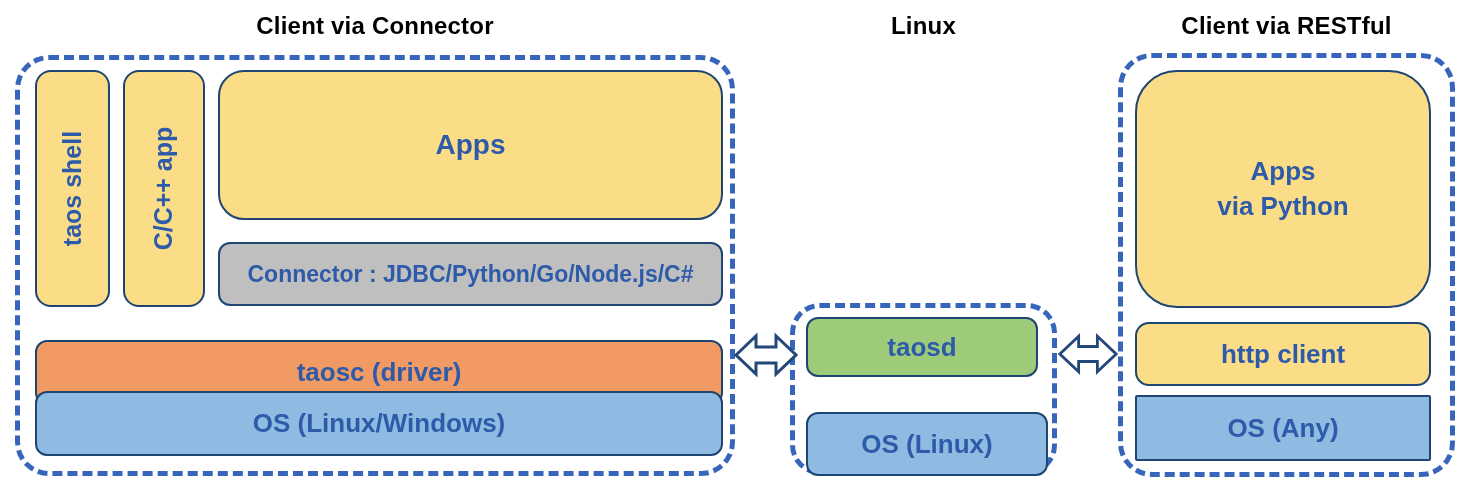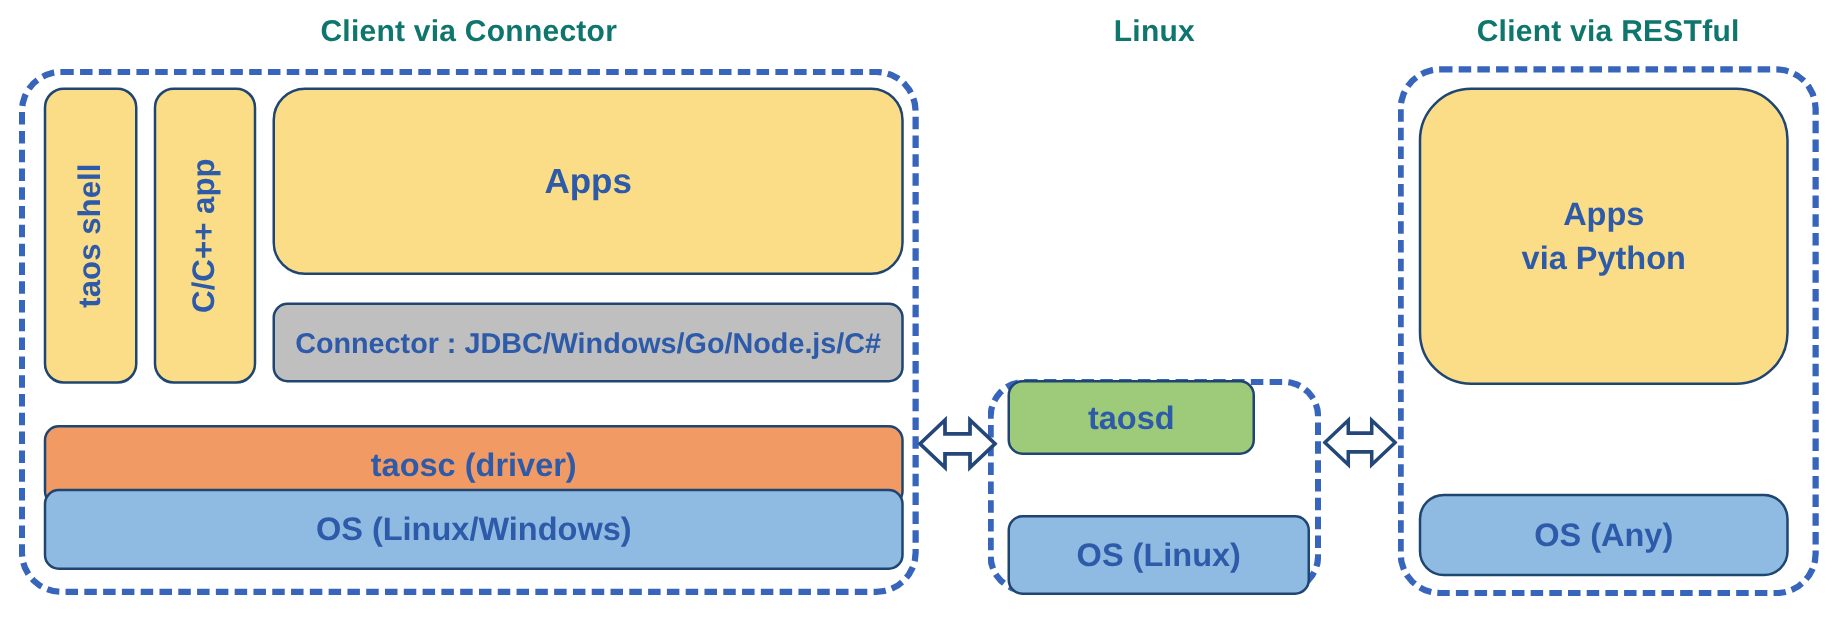--- a/index.html
+++ b/index.html
@@ -12,21 +12,21 @@
     height: 498px;
     background: #ffffff;
     overflow: hidden;
   }
 
   .title {
     position: absolute;
     text-align: center;
     font-size: 24px;
     font-weight: bold;
-    color: #0f766e;
+    color: #000000;
     letter-spacing: 0.2px;
   }
 
   .dashed-group {
     position: absolute;
     border: 5px dashed #3765BB;
     border-radius: 34px;
     background: transparent;
   }
 
@@ -77,46 +77,49 @@
 
   <div class="box yellow" style="left:123px; top:70px; width:82px; height:237px; border-radius:16px;">
     <span class="vlabel">C/C++ app</span>
   </div>
 
   <div class="box yellow fs28" style="left:218px; top:70px; width:505px; height:150px; border-radius:26px;">
     <span>Apps</span>
   </div>
 
   <div class="box gray fs23" style="left:218px; top:242px; width:505px; height:64px; border-radius:12px;">
-    <span>Connector : JDBC/Windows/Go/Node.js/C#</span>
+    <span>Connector : JDBC/Python/Go/Node.js/C#</span>
   </div>
 
   <div class="box orange fs26" style="left:35px; top:320px; width:688px; height:65px; border-radius:12px;">
     <span>taosc (driver)</span>
   </div>
 
   <div class="box blue fs26" style="left:35px; top:391px; width:688px; height:65px; border-radius:12px;">
     <span>OS (Linux/Windows)</span>
   </div>
 
-  <div class="box green fs26" style="left:806px; top:304px; width:198px; height:60px; border-radius:12px;">
+  <div class="box green fs26" style="left:806px; top:317px; width:232px; height:60px; border-radius:12px;">
     <span>taosd</span>
   </div>
 
   <div class="box blue fs26" style="left:806px; top:412px; width:242px; height:64px; border-radius:12px;">
     <span>OS (Linux)</span>
   </div>
 
   <div class="box yellow fs26 two-line" style="left:1135px; top:70px; width:296px; height:238px; border-radius:42px; flex-direction:column;">
     <span>Apps</span>
     <span>via Python</span>
   </div>
 
+  <div class="box yellow fs26" style="left:1135px; top:322px; width:296px; height:64px; border-radius:14px;">
+    <span>http client</span>
+  </div>
 
-  <div class="box blue fs26" style="left:1135px; top:395px; width:296px; height:66px; border-radius:20px;">
+  <div class="box blue fs26" style="left:1135px; top:395px; width:296px; height:66px; border-radius:2px;">
     <span>OS (Any)</span>
   </div>
 
   <svg class="arrow-icon" style="left:734px; top:330px;" width="64" height="50" viewBox="0 0 64 50" aria-hidden="true">
     <path d="M2,25 L22,6 L22,17 L42,17 L42,6 L62,25 L42,44 L42,33 L22,33 L22,44 Z" fill="#ffffff" stroke="#24477A" stroke-width="3" stroke-linejoin="miter"></path>
   </svg>
 
   <svg class="arrow-icon" style="left:1058px; top:330px;" width="60" height="48" viewBox="0 0 64 50" aria-hidden="true">
     <path d="M2,25 L22,6 L22,17 L42,17 L42,6 L62,25 L42,44 L42,33 L22,33 L22,44 Z" fill="#ffffff" stroke="#24477A" stroke-width="3" stroke-linejoin="miter"></path>
   </svg>

